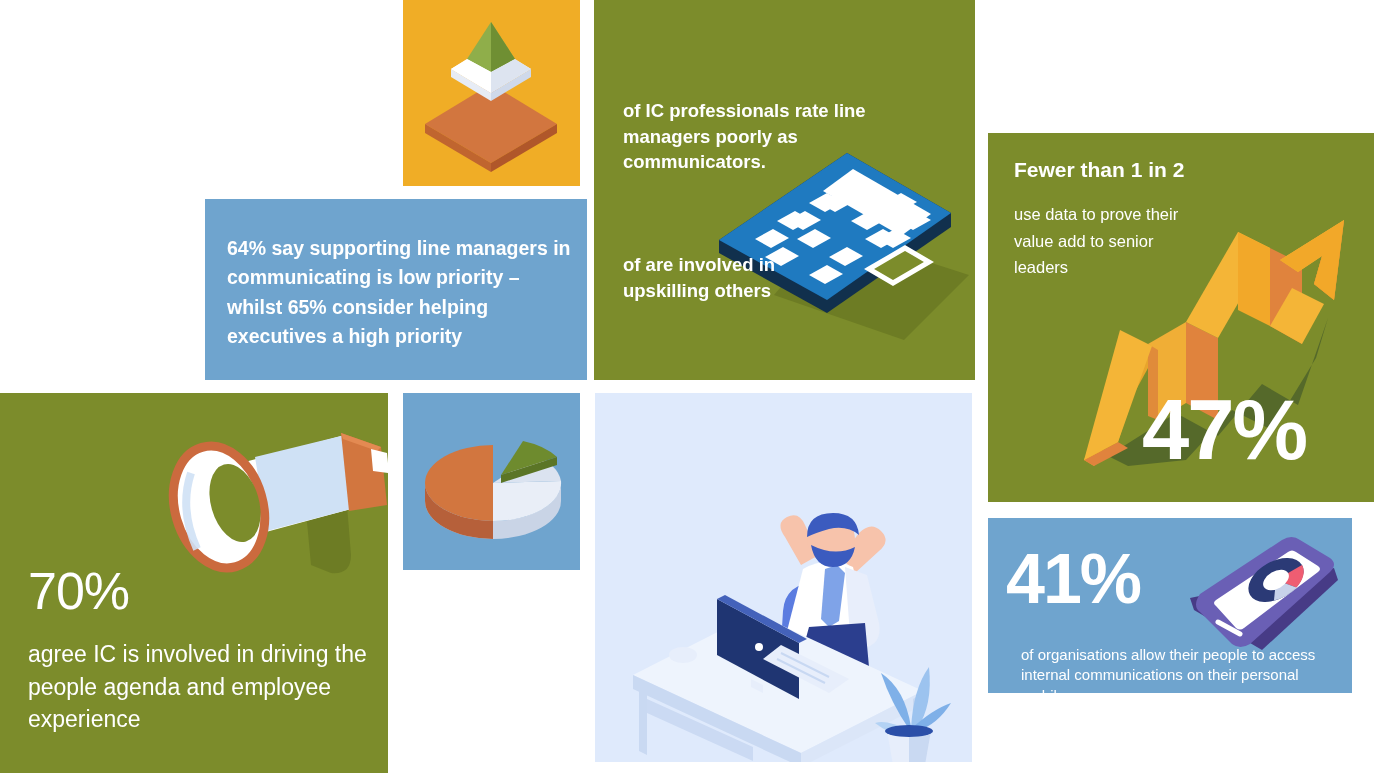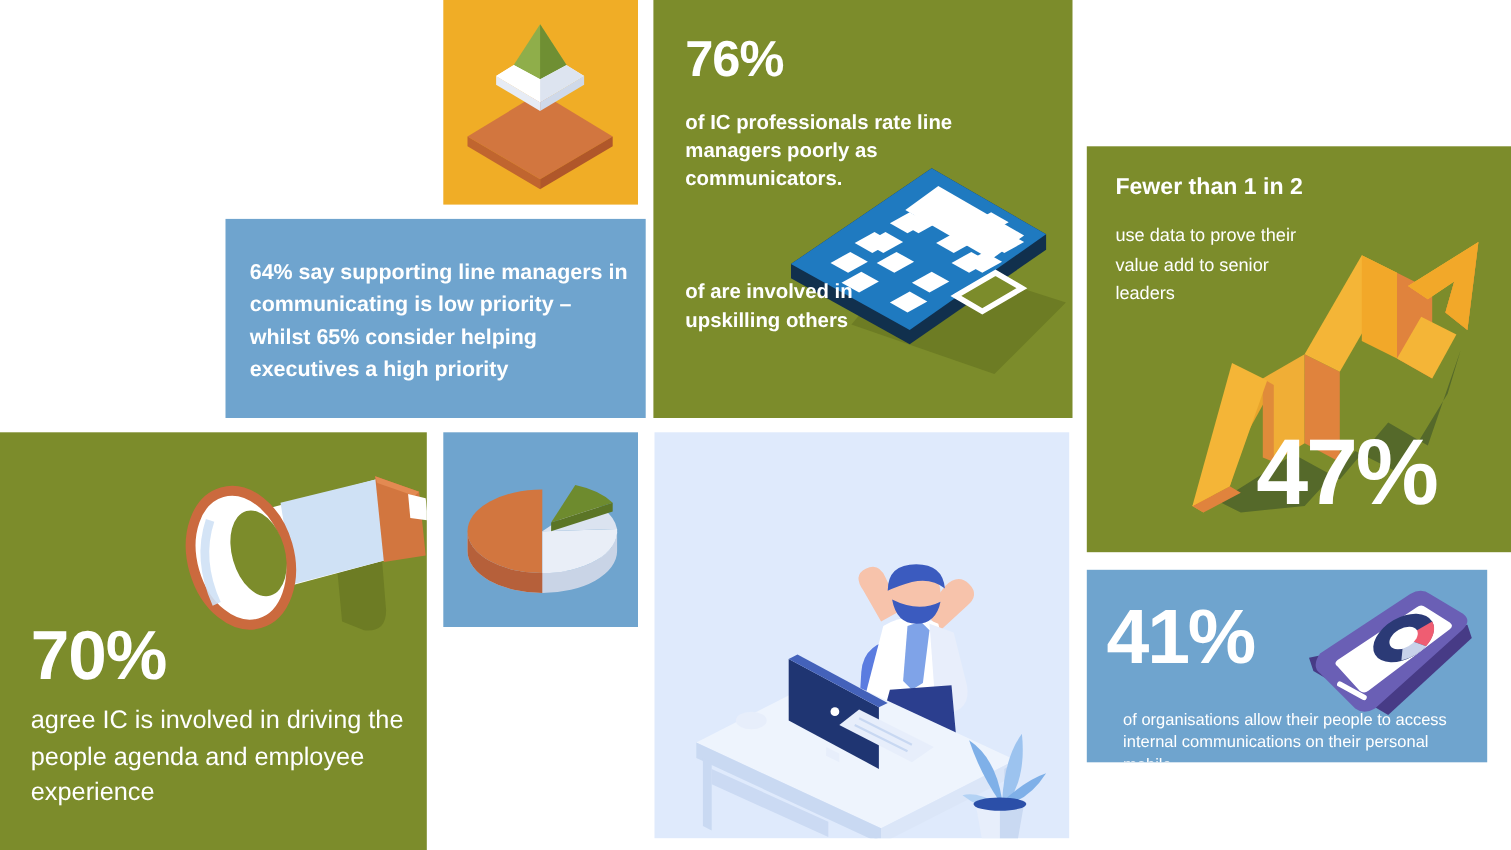--- a/index.html
+++ b/index.html
@@ -35,21 +35,21 @@
   #panel-data{left:988px;top:133px;width:395px;height:369px;background:#7c8c2b;}
   #panel-data .head{color:#fff;font-weight:bold;font-size:21px;line-height:1.2;margin:0;}
   #panel-data .body{color:#fff;font-weight:normal;font-size:16.5px;line-height:1.62;margin:0;}
   #panel-data .huge{
     color:#fff;font-weight:bold;font-size:85px;line-height:.92;letter-spacing:-2px;margin:0;
   }
 
   
   #panel-agenda{left:0px;top:393px;width:388px;height:380px;background:#7c8c2b;}
   #panel-agenda .huge{
-    color:#fff;font-weight:bold;font-size:63px;line-height:.95;letter-spacing:-1px;margin:0;
+    color:#fff;font-weight:normal;font-size:52px;line-height:.95;letter-spacing:-1px;margin:0;
   }
   #panel-agenda .body{color:#fff;font-weight:normal;font-size:23px;line-height:1.42;margin:0;}
 
   
   #panel-pie{left:403px;top:393px;width:177px;height:177px;background:#6fa4ce;}
 
   
   #panel-momentum{left:595px;top:393px;width:377px;height:369px;background:#dfeafc;}
   #panel-momentum .body{
     color:#2b3e6e;font-weight:normal;font-size:22px;line-height:1.33;margin:0;
@@ -114,23 +114,20 @@
       <polygon points="78,104 96,94 112,103 94,113"></polygon>
       <polygon points="110,122 128,112 144,121 126,131"></polygon>
       <polygon points="178,86 196,76 212,85 194,95"></polygon>
       <polygon points="90,140 108,130 124,139 106,149"></polygon>
       <polygon points="158,104 176,94 192,103 174,113"></polygon>
     </g>
 
     <polygon points="150,134 186,113 210,127 174,148" fill="#7c8c2b" stroke="#ffffff" stroke-width="5"></polygon>
   </svg>
 
-  <div style="position:absolute;left:29px;top:30px;width:300px;">
-    <p class="big">76%</p>
-  </div>
   <div style="position:absolute;left:29px;top:98px;width:268px;">
     <p class="body">of IC professionals rate line managers poorly as communicators.</p>
   </div>
   <div style="position:absolute;left:29px;top:252px;width:180px;">
     <p class="body">of are involved in upskilling others</p>
   </div>
 </div>
 
 <div class="panel" id="panel-priority">
   <div style="position:absolute;left:22px;top:35px;width:345px;">

